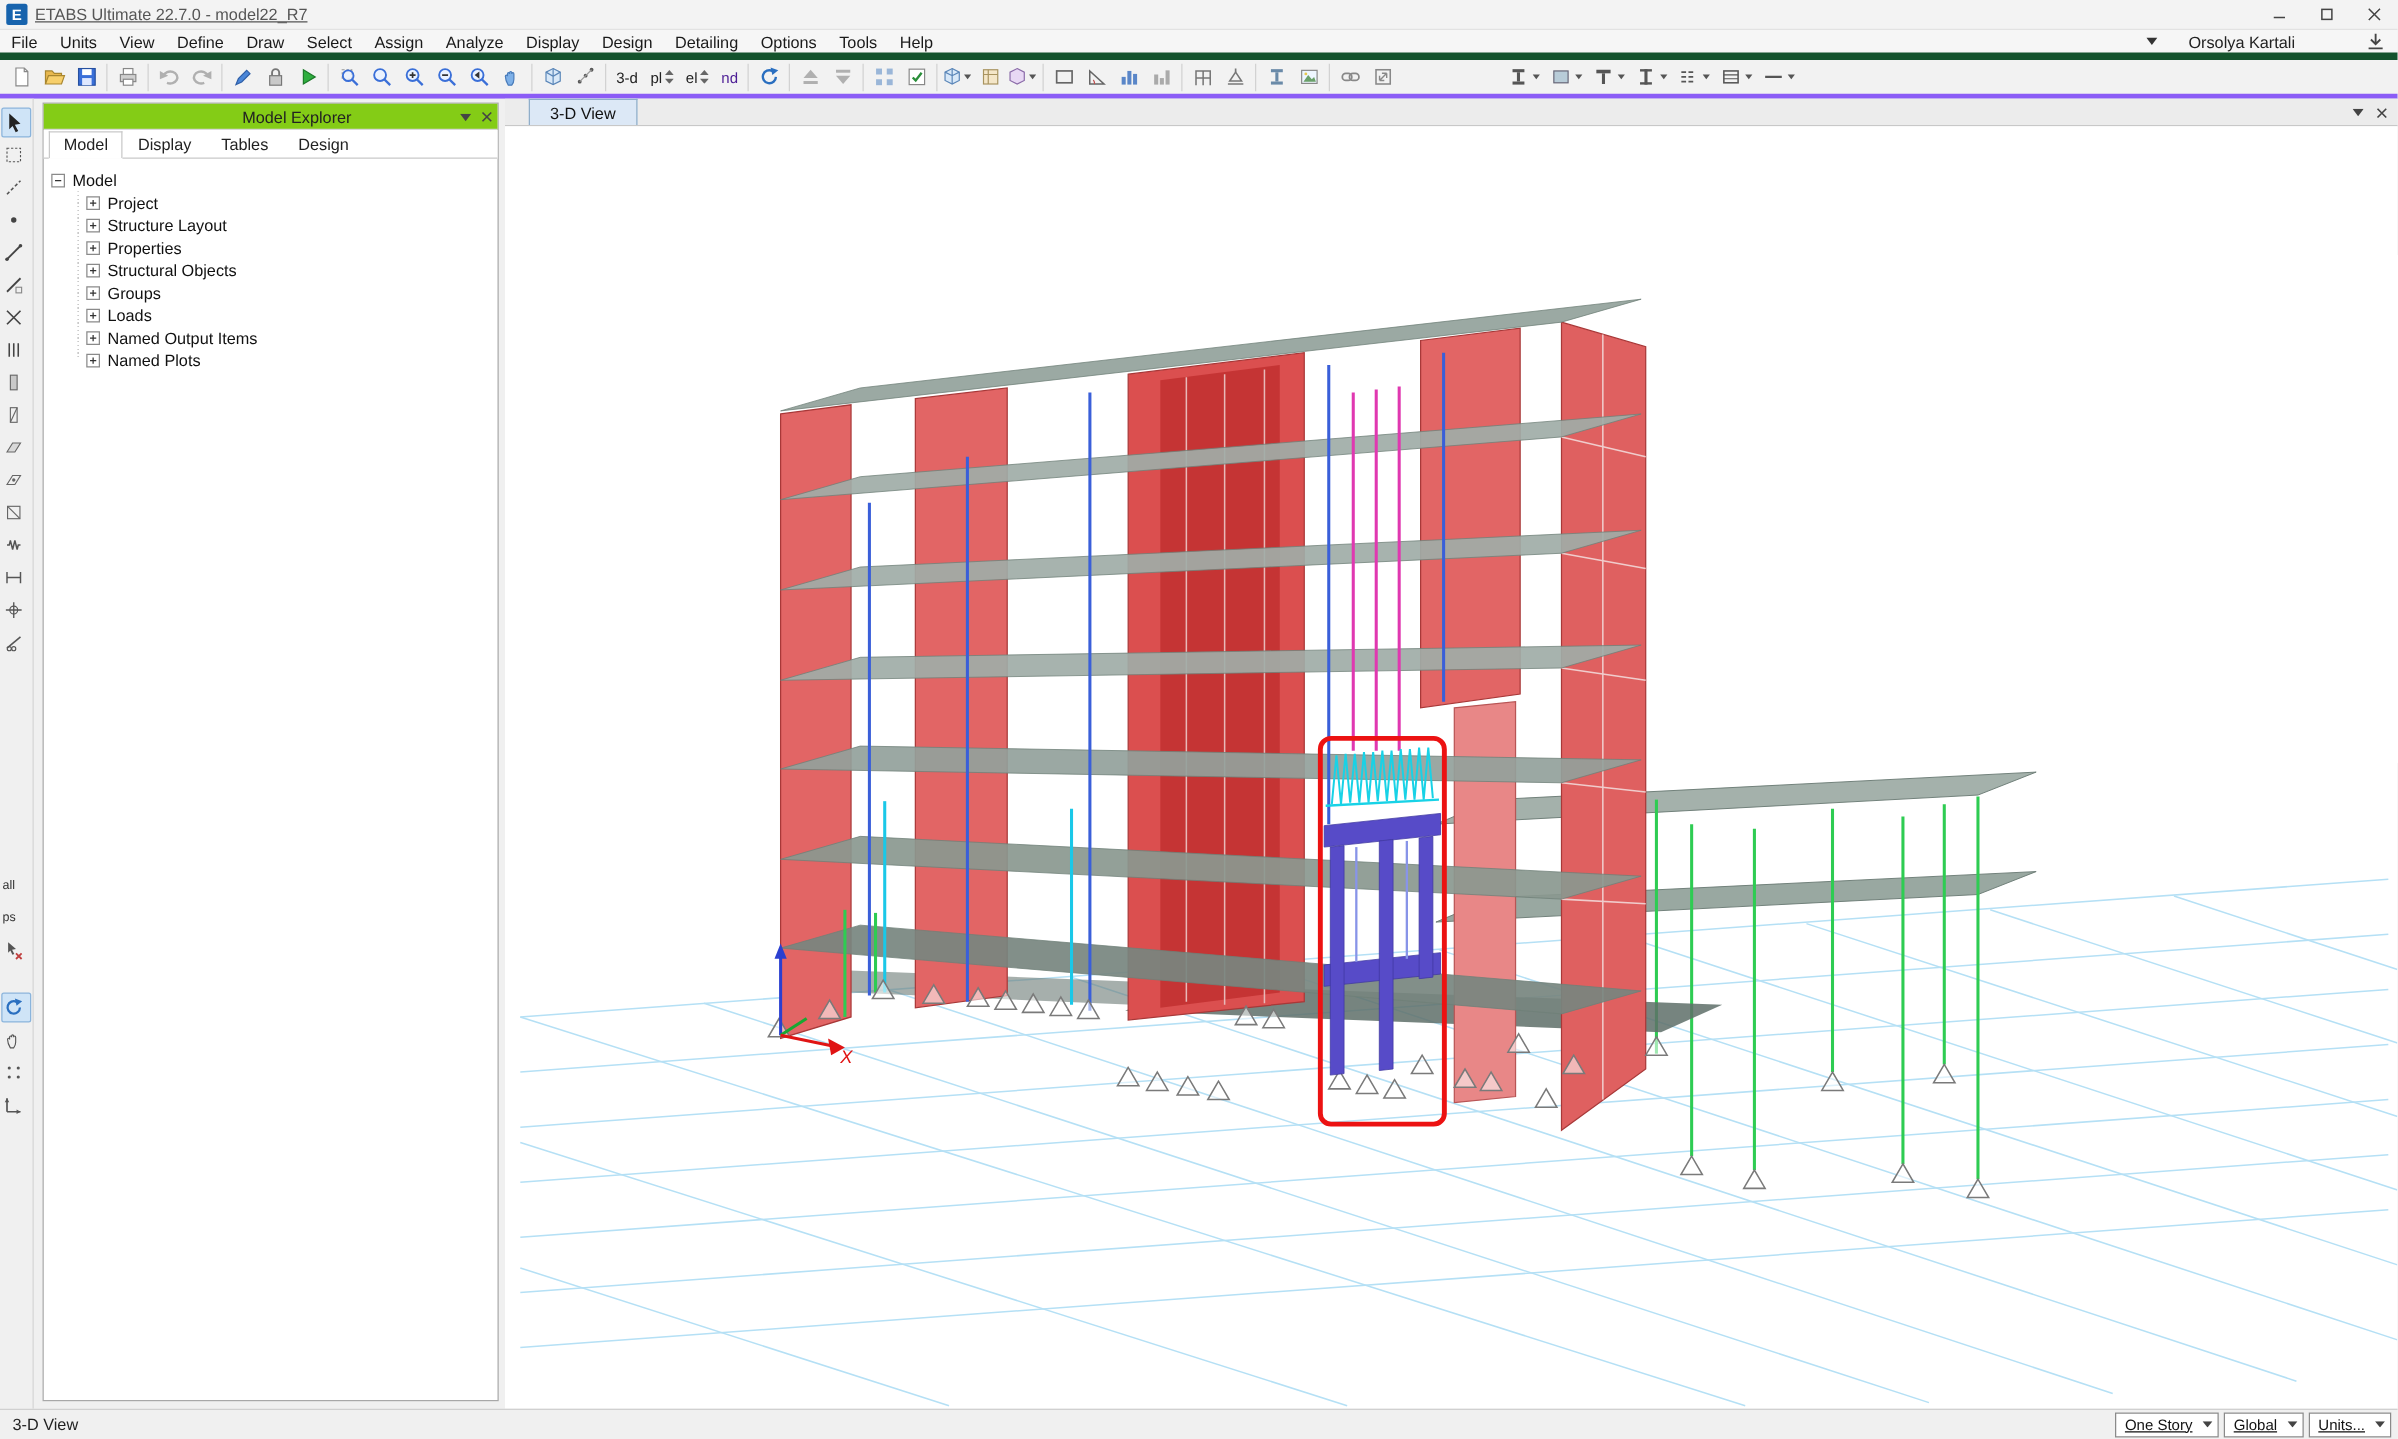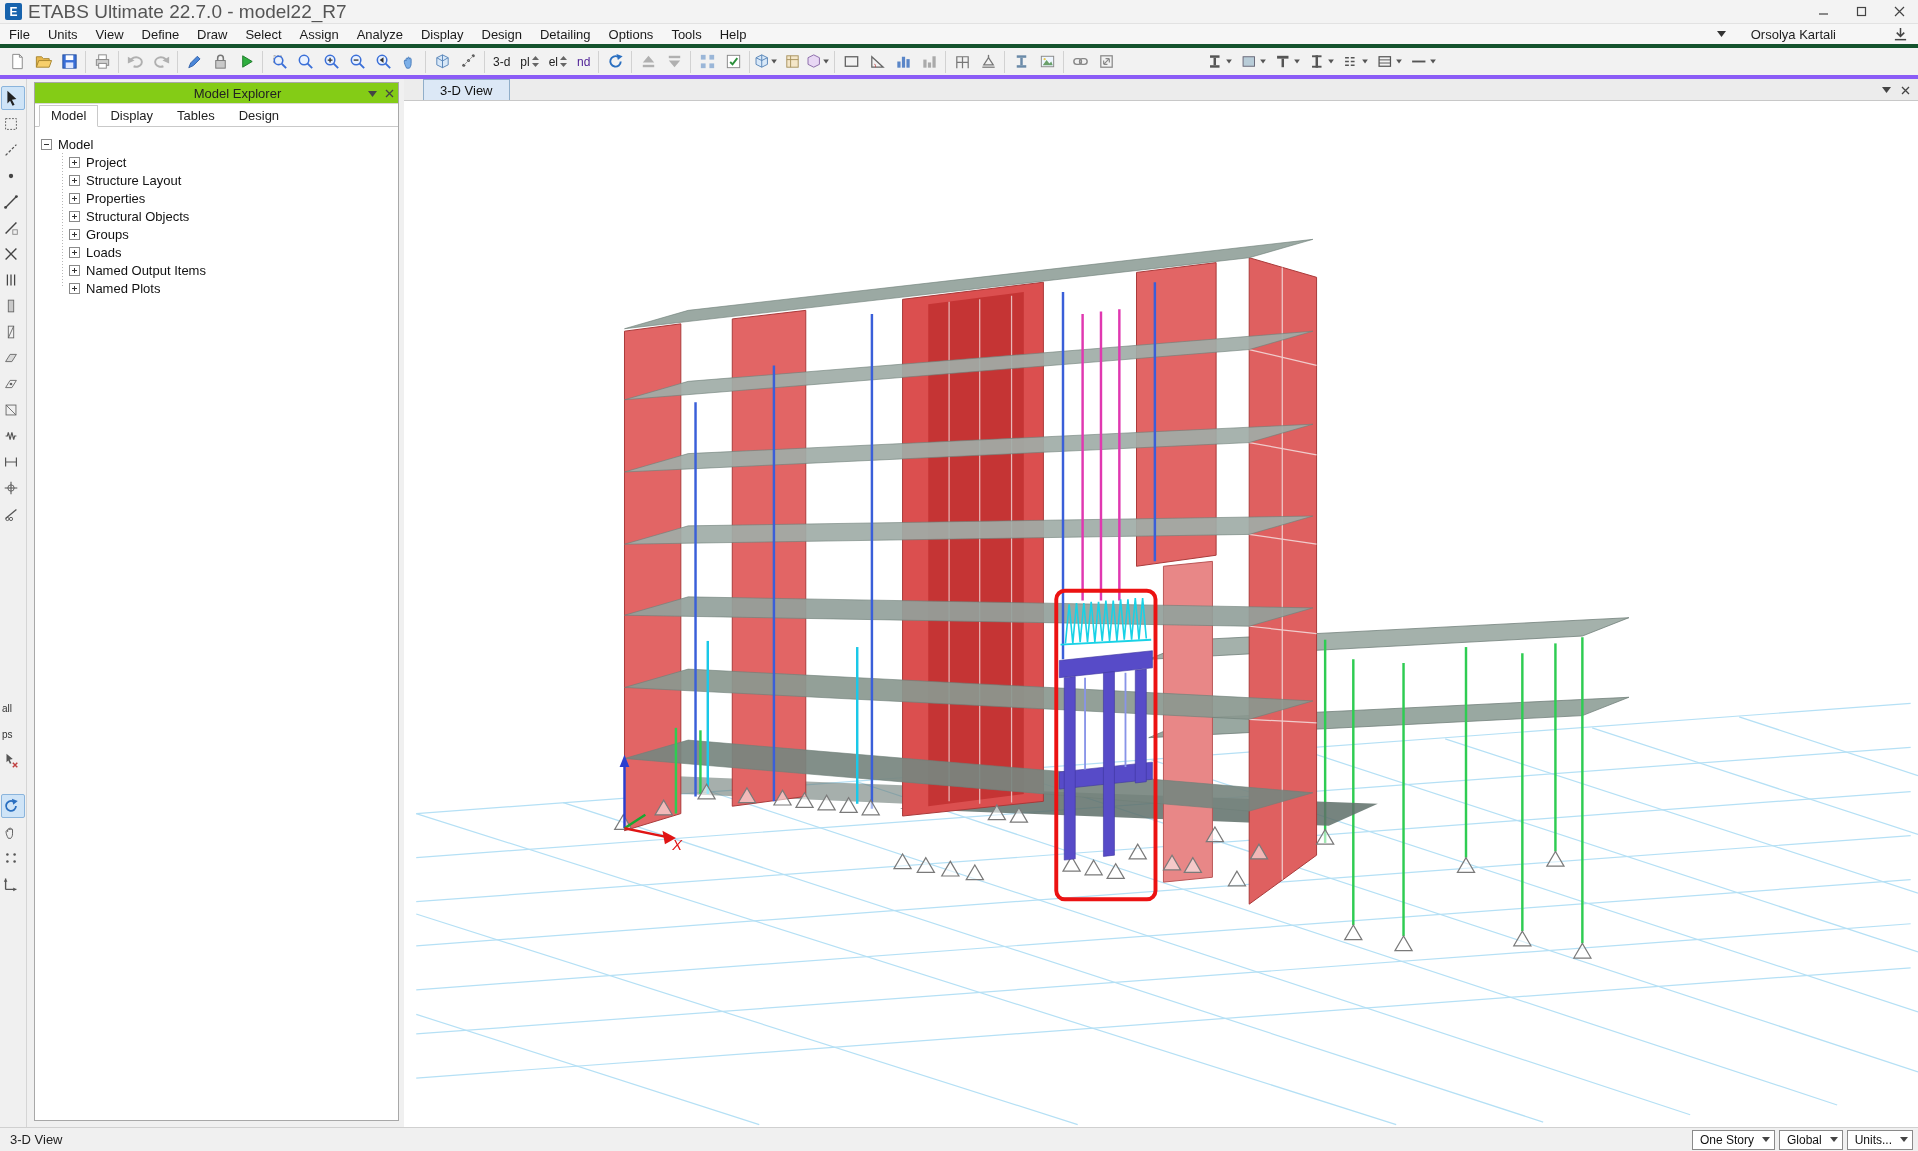--- a/index.html
+++ b/index.html
@@ -4,27 +4,27 @@
 <style>
   html,body{margin:0;padding:0;width:1918px;height:1151px;overflow:hidden;
     font-family:"Liberation Sans",sans-serif;background:#f0f0f0;}
   *{box-sizing:border-box;}
 
   
   .titlebar{position:absolute;left:0;top:0;width:1918px;height:24px;background:#f3f3f3;
     display:flex;align-items:center;border-bottom:1px solid #e2e2e2;}
   .applogo{width:17px;height:17px;background:#1763ad;color:#fff;font-size:12px;font-weight:bold;
     display:flex;align-items:center;justify-content:center;margin:0 6px 0 5px;border-radius:2px;}
-  .apptitle{font-size:19px;color:#555;}
+  .apptitle{font-size:13px;color:#555;text-decoration:underline;}
   .winbtns{margin-left:auto;display:flex;height:24px;}
   .winbtn{width:38px;height:24px;display:flex;align-items:center;justify-content:center;color:#444;}
 
   
   .menubar{position:absolute;left:0;top:24px;width:1918px;height:24px;background:#f6f6f6;
-    display:flex;align-items:center;border-bottom:4px solid #14532d;font-size:13px;color:#1a1a1a;}
+    display:flex;align-items:center;border-bottom:6px solid #14532d;font-size:13px;color:#1a1a1a;}
   .mitem{padding:0 9px;height:24px;display:flex;align-items:center;}
   .menu-right{margin-left:auto;display:flex;align-items:center;gap:25px;padding-right:10px;font-size:13px;color:#222;}
 
   
   .toolbar{position:absolute;left:0;top:48px;width:1918px;height:31px;background:#f2f2f2;
     display:flex;align-items:center;border-bottom:4px solid #8b5cf6;padding:0 4px;}
   .tbtn{width:26px;height:26px;display:flex;align-items:center;justify-content:center;border-radius:3px;flex:none;}
   .tbtxt{font-size:12px;color:#222;padding:0 5px;height:24px;display:flex;align-items:center;gap:2px;flex:none;}
   .tbtxt.dis{color:#4c1d95;}
   .tsep{width:1px;height:22px;background:#d2d2d2;margin:0 3px;flex:none;}
@@ -67,21 +67,21 @@
     background:#dce8f6;border:1px solid #90aec9;border-bottom:none;}
   .vtbtns{position:absolute;right:8px;top:0;height:22px;display:flex;align-items:center;gap:10px;}
   .canvas{position:absolute;left:0;top:22px;width:1514px;height:1026px;background:#fff;overflow:hidden;}
 
   
   .statusbar{position:absolute;left:0;bottom:0;width:1918px;height:24px;background:#f0f0f0;
     border-top:1px solid #d0d0d0;display:flex;align-items:center;font-size:13px;color:#222;}
   .smsg{padding-left:10px;}
   .scombos{margin-left:auto;display:flex;gap:4px;padding-right:5px;}
   .combo{height:20px;background:#fff;border:1px solid #8a8a8a;display:flex;align-items:center;
-    font-size:12px;padding:0 4px 0 7px;gap:8px;color:#111;}
+    font-size:12px;padding:0 4px 0 7px;gap:8px;color:#111;text-decoration:underline;}
 
   svg{display:block;}
 </style>
 </head>
 <body>
 
 <div class="titlebar">
   <div class="applogo">
       <span>E</span>
     </div>

